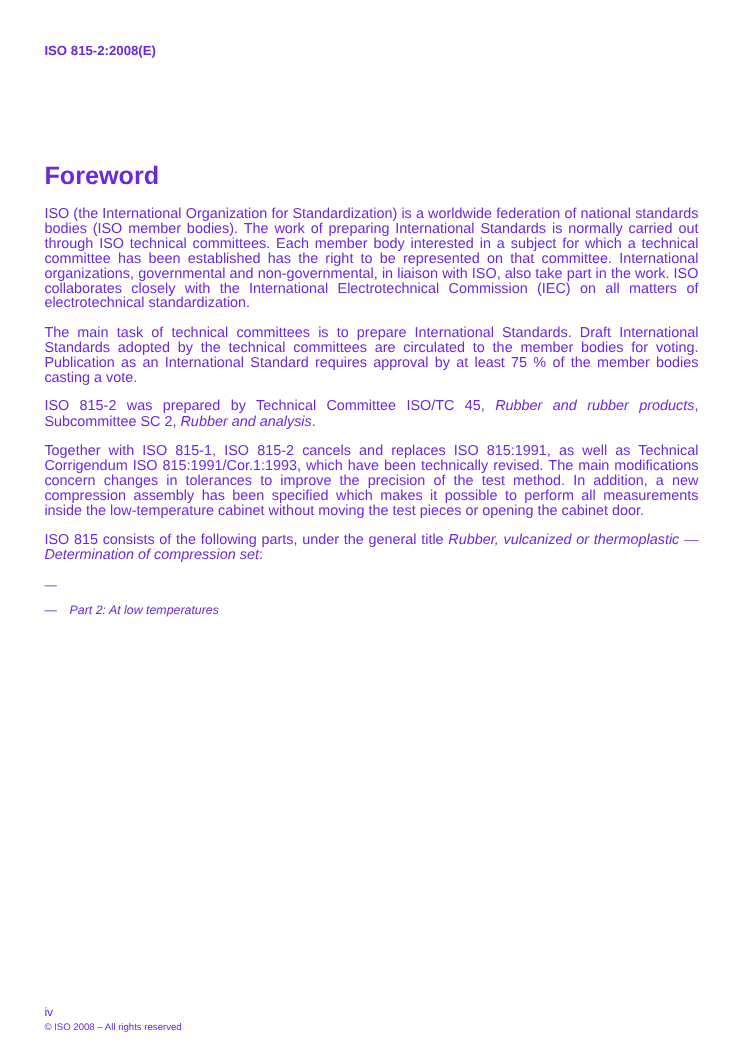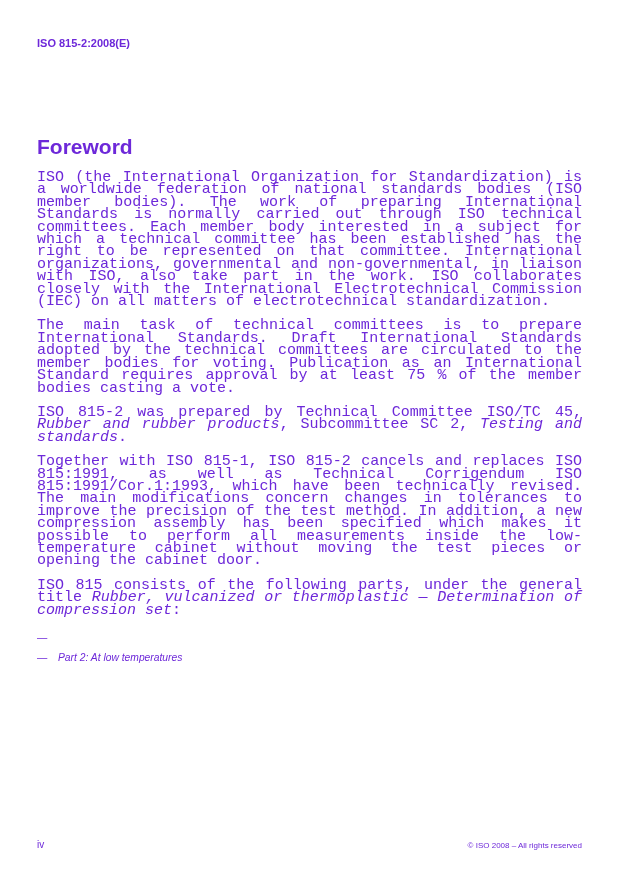--- a/index.html
+++ b/index.html
@@ -33,24 +33,23 @@
     margin: 88px 0 0 0;
     font-size: 21px;
     font-weight: bold;
     line-height: 17px;
   }
   .body-text {
     margin-top: 17px;
   }
   .para {
     margin: 0 0 12px 0;
-    font-size: 15px;
+    font-size: 12px;
     line-height: 12.4px;
     text-align: justify;
-    font-family: Liberation Mono, monospace;
   }
   .para .i, .list-item .i {
     font-style: italic;
   }
   .parts-list {
     margin-top: 15px;
   }
   .list-item {
     display: flex;
     margin: 0 0 8px 0;
@@ -62,41 +61,42 @@
     font-style: normal;
   }
   .footer {
     position: absolute;
     left: 37px;
     right: 37px;
     top: 839px;
     display: flex;
     justify-content: space-between;
     align-items: baseline;
+    flex-direction: column;
   }
   .page-number {
     font-size: 10px;
     line-height: 12px;
   }
   .copyright {
     font-size: 8px;
     line-height: 10px;
   }
 </style>
 </head>
 <body>
 
 <div class="page">
   <div class="content">
     <div class="doc-header">ISO 815-2:2008(E)</div>
     <h1 class="title">Foreword</h1>
     <div class="body-text" id="paragraphs">
         <p class="para"><span>ISO (the International Organization for Standardization) is a worldwide federation of national standards bodies (ISO member bodies). The work of preparing International Standards is normally carried out through ISO technical committees. Each member body interested in a subject for which a technical committee has been established has the right to be represented on that committee. International organizations, governmental and non-governmental, in liaison with ISO, also take part in the work. ISO collaborates closely with the International Electrotechnical Commission (IEC) on all matters of electrotechnical standardization.</span></p>
         <p class="para"><span>The main task of technical committees is to prepare International Standards. Draft International Standards adopted by the technical committees are circulated to the member bodies for voting. Publication as an International Standard requires approval by at least 75 % of the member bodies casting a vote.</span></p>
-        <p class="para"><span>ISO 815-2 was prepared by Technical Committee ISO/TC 45, </span><span class="i">Rubber and rubber products</span><span>, Subcommittee SC 2, </span><span class="i">Testing and standards</span><span>.</span></p>
+        <p class="para"><span>ISO 815-2 was prepared by Technical Committee ISO/TC 45, </span><span class="i">Rubber and rubber products</span><span>, Subcommittee SC 2, </span><span class="i">Rubber and analysis</span><span>.</span></p>
         <p class="para"><span>Together with ISO 815-1, ISO 815-2 cancels and replaces ISO 815:1991, as well as Technical Corrigendum ISO 815:1991/Cor.1:1993, which have been technically revised. The main modifications concern changes in tolerances to improve the precision of the test method. In addition, a new compression assembly has been specified which makes it possible to perform all measurements inside the low-temperature cabinet without moving the test pieces or opening the cabinet door.</span></p>
         <p class="para"><span>ISO 815 consists of the following parts, under the general title </span><span class="i">Rubber, vulcanized or thermoplastic — Determination of compression set</span><span>:</span></p>
       </div>
     <div class="parts-list" id="parts-list">
         <div class="list-item">
           <span class="list-dash">—</span>
         </div>
         <div class="list-item">
           <span class="list-dash">—</span>
           <span><span class="i">Part 2: At low temperatures</span></span>

